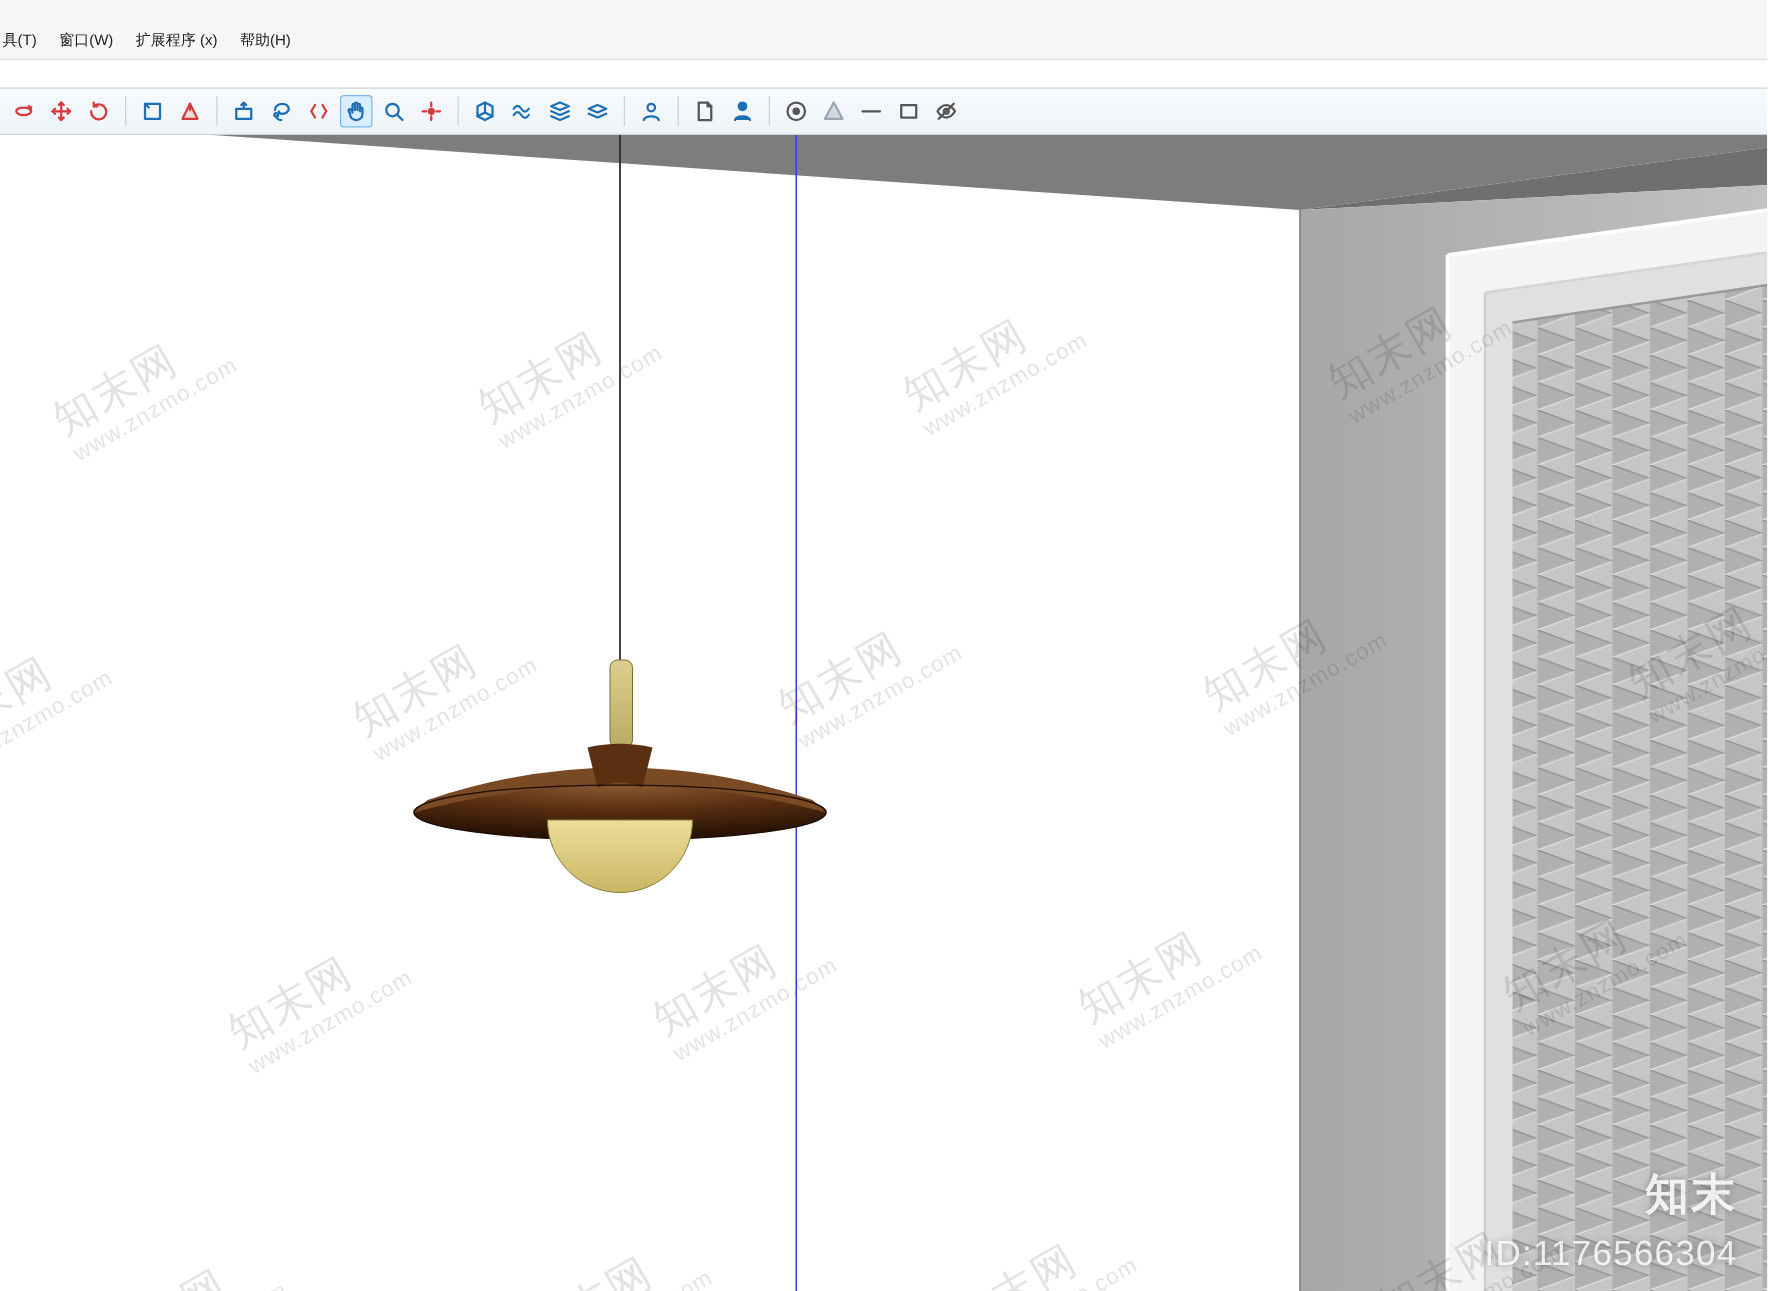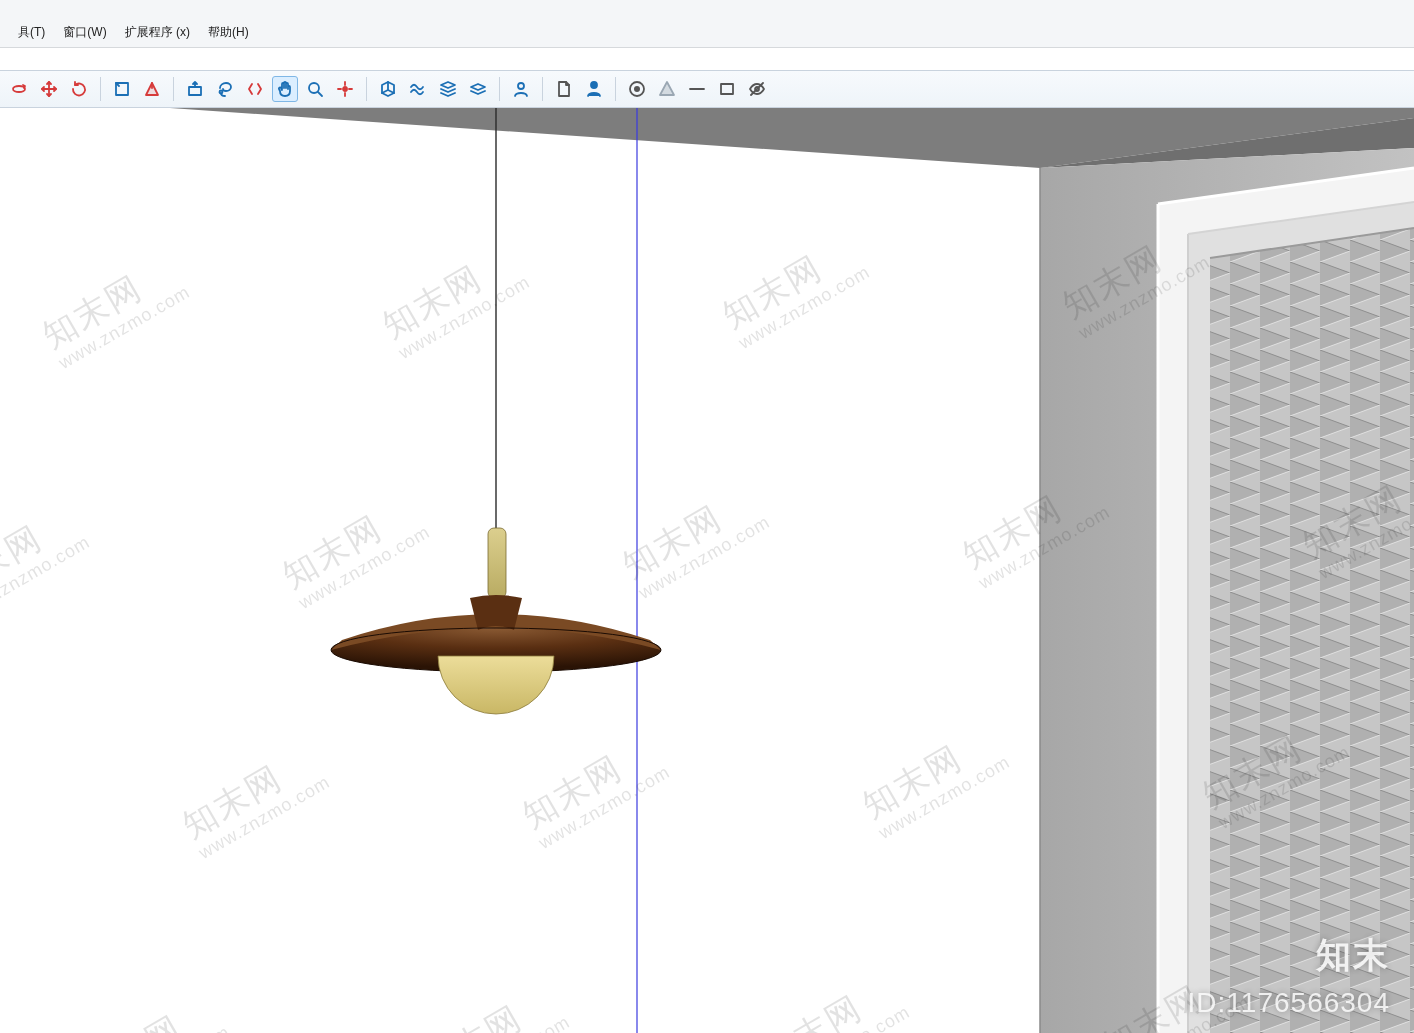--- a/index.html
+++ b/index.html
@@ -1,21 +1,21 @@
 <!DOCTYPE html>
 <html><head>
 <meta charset="utf-8">
 <style>
   * { box-sizing: border-box; }
   html, body { margin: 0; padding: 0; width: 1414px; height: 1033px; overflow: hidden; font-family: "Microsoft YaHei", Arial, sans-serif; }
   body { background: #ffffff; position: relative; }
 
   
   .menubar { position: absolute; left: 0; top: 0; width: 100%; height: 48px; background: #f4f6f8; border-bottom: 1px solid #d6d9dc; }
-  .menu-items { position: absolute; left: 0; top: 24px; display: flex; gap: 18px; padding-left: 2px; font-size: 12px; color: #222; margin-left: 16px; }
+  .menu-items { position: absolute; left: 0; top: 24px; display: flex; gap: 18px; padding-left: 2px; font-size: 12px; color: #222; }
   .menu-items span { cursor: default; }
 
   
   .toolbar {
     position: absolute; left: 0; top: 70px; width: 100%; height: 38px;
     background: linear-gradient(#f7fafd,#eef4f9);
     border-top: 1px solid #c9d3de; border-bottom: 1px solid #c9d3de;
     display: flex; align-items: center; padding: 0 6px; gap: 4px;
   }
   .tool-btn {

